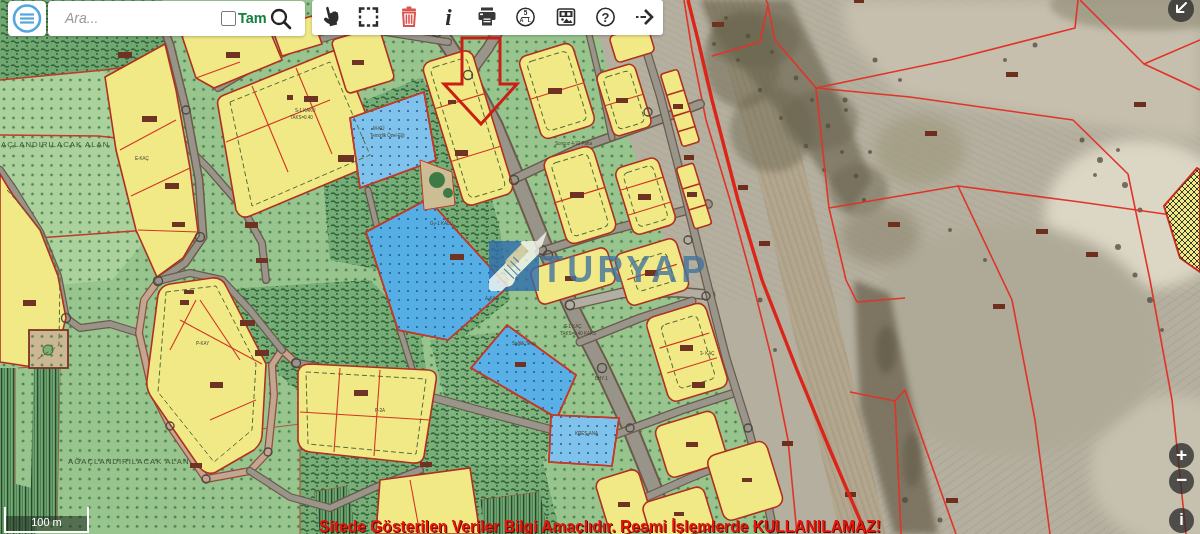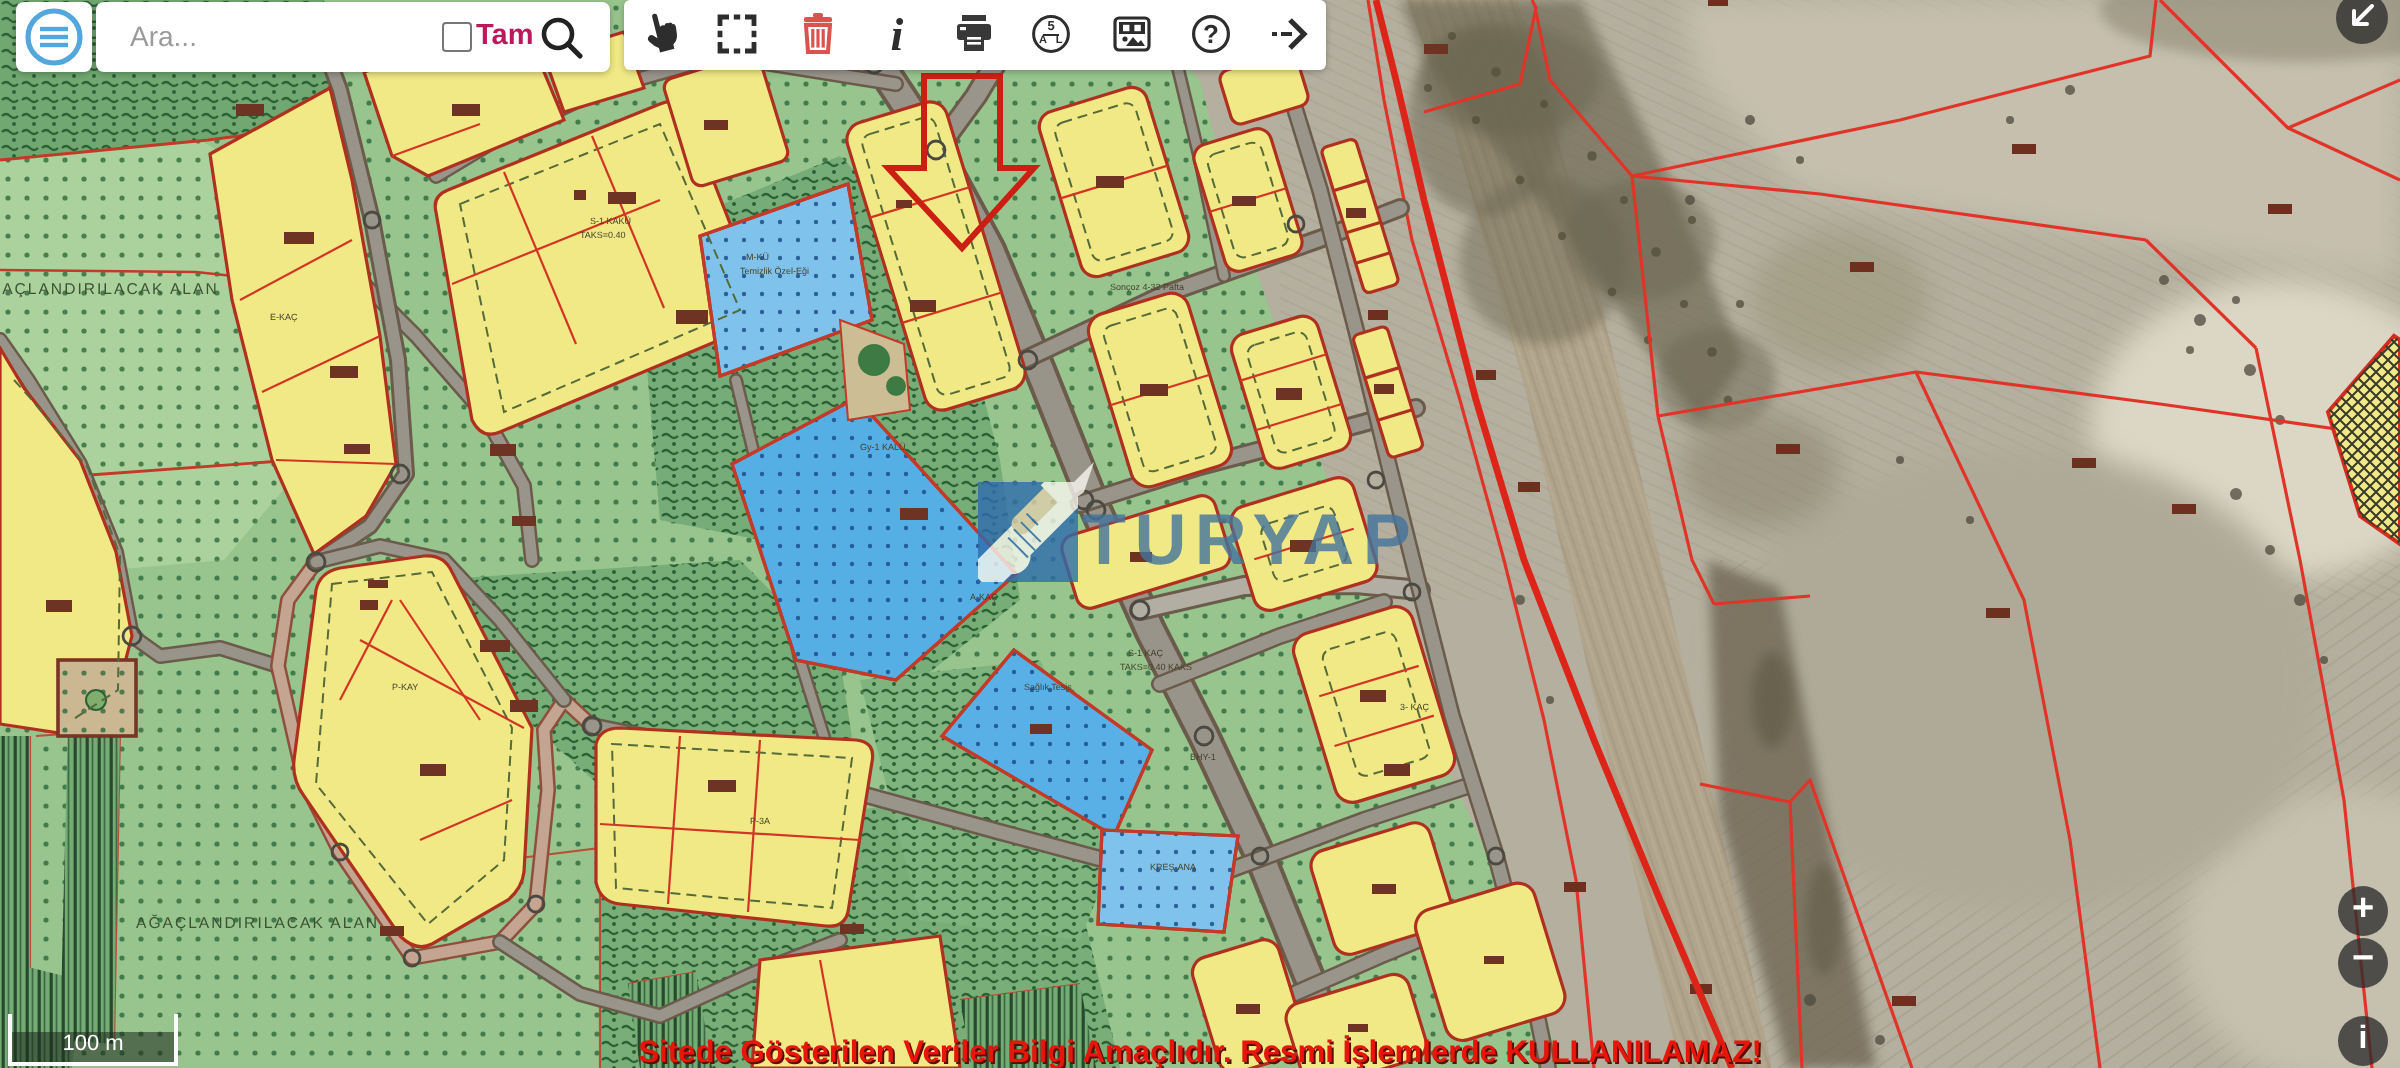--- a/index.html
+++ b/index.html
@@ -621,23 +621,23 @@
         <circle cx="19" cy="17.5" r="13" fill="none" stroke="#53a7dc" stroke-width="2.6"></circle>
         <g stroke="#53a7dc" stroke-width="2.2">
           <line x1="12" y1="13.5" x2="26" y2="13.5"></line>
           <line x1="12" y1="17.5" x2="26" y2="17.5"></line>
           <line x1="12" y1="21.5" x2="26" y2="21.5"></line>
         </g>
       </svg>
 </div>
 
 <div class="uibox" style="left:48px;top:1px;width:257px;height:35px;">
-<span style="position:absolute;left:17px;top:9px;font-size:14px;color:#9b9b9b;">Ara...</span>
+<span style="position:absolute;left:17px;top:9px;font-size:14px;color:#9b9b9b;font-style:italic;">Ara...</span>
 <span style="position:absolute;left:173px;top:6px;width:13px;height:13px;border:1.5px solid #777;border-radius:2px;margin-top:4px;"></span>
-<span style="position:absolute;left:190px;top:9px;font-size:14.5px;font-weight:bold;color:#be185d;">Tam</span>
+<span style="position:absolute;left:190px;top:9px;font-size:14.5px;font-weight:bold;color:#15803d;">Tam</span>
 <svg style="position:absolute;left:220px;top:5px;" width="26" height="26" viewBox="0 0 26 26">
         <circle cx="11" cy="11" r="7" fill="none" stroke="#222" stroke-width="2.3"></circle>
         <line x1="16" y1="16" x2="22" y2="22" stroke="#222" stroke-width="2.6" stroke-linecap="round"></line>
       </svg>
 </div>
 
 <div class="uibox" style="left:312px;top:0px;width:351px;height:35px;border-radius:3px;">
 <svg width="351" height="35" viewBox="0 0 351 35">
 
 <g transform="translate(18.5,17) rotate(-14)">

